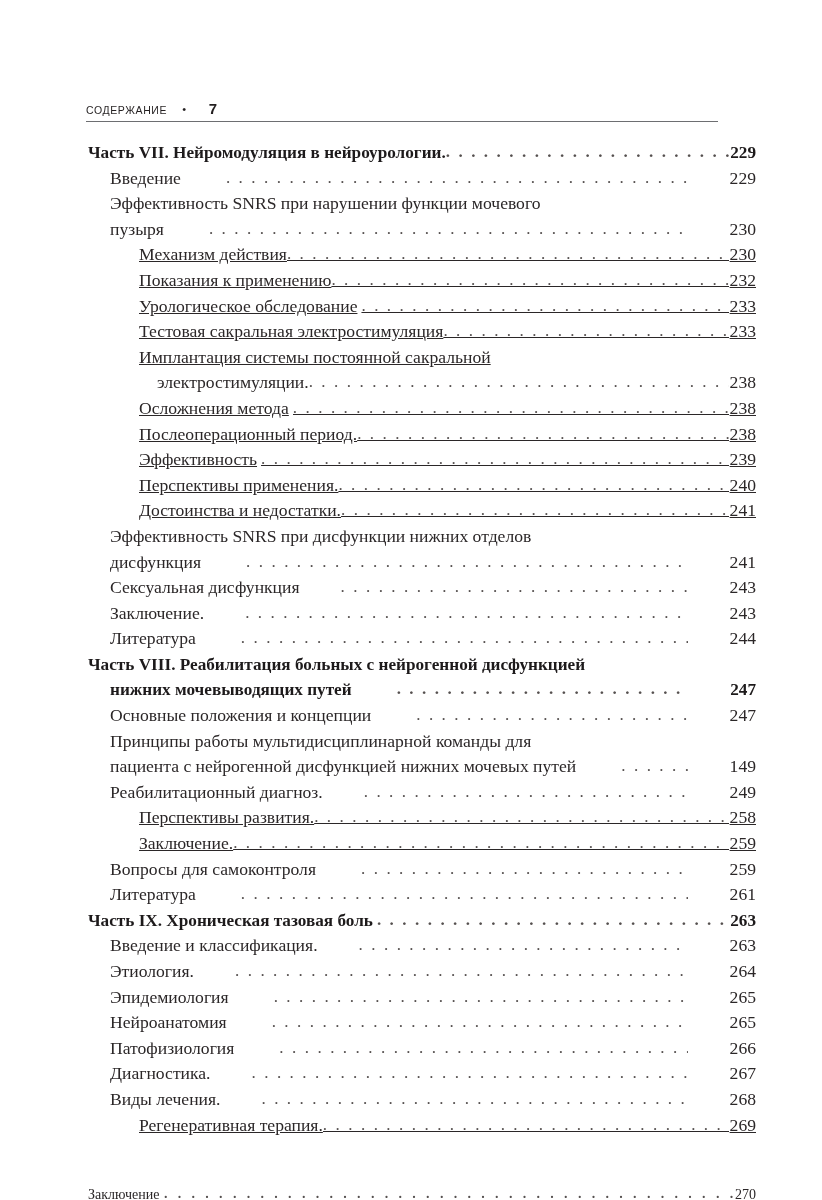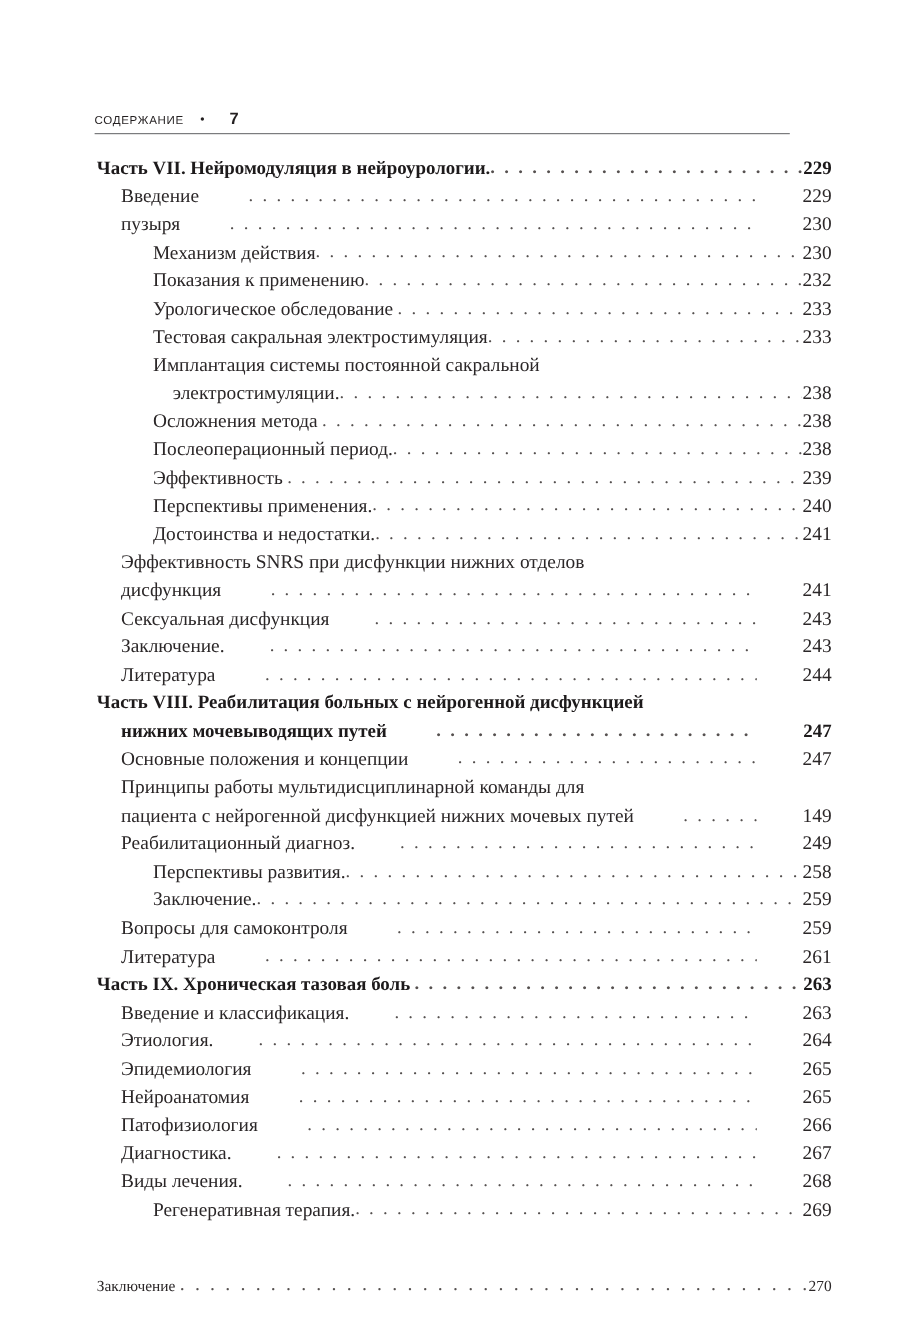--- a/index.html
+++ b/index.html
@@ -82,21 +82,21 @@
     padding-right: 66px;      
     width: 822px;
     line-height: 25.6px;
     font-size: 17.6px;
     color: #2b2728;
   }
 
   
   .lvl-part    { padding-left: 88px;  }
   .lvl-1       { padding-left: 110px; gap: 41px; }
-  .lvl-2       { padding-left: 139px; }
+  .lvl-2       { padding-left: 139px; text-decoration: underline; }
   .lvl-2-cont  { padding-left: 157px; }
   .lvl-back    { padding-left: 88px;  }
 
   
   .row.part,
   .row.part-cont {
     font-weight: bold;
     font-size: 17.2px;
     color: #1d1a1b;
   }
@@ -160,20 +160,23 @@
       <div class="row lvl-part part tight">
         <span class="label">Часть VII. Нейромодуляция в нейроурологии.</span>
         <span class="leader"></span>
         <span class="pageno">229</span>
       </div>
       <div class="row lvl-1">
         <span class="label">Введение</span>
         <span class="leader"></span>
         <span class="pageno">229</span>
       </div>
+      <div class="row lvl-1 cont">
+        <span class="label">Эффективность SNRS при нарушении функции мочевого</span>
+      </div>
       <div class="row lvl-1">
         <span class="label">пузыря</span>
         <span class="leader"></span>
         <span class="pageno">230</span>
       </div>
       <div class="row lvl-2 tight">
         <span class="label">Механизм действия</span>
         <span class="leader"></span>
         <span class="pageno">230</span>
       </div>

